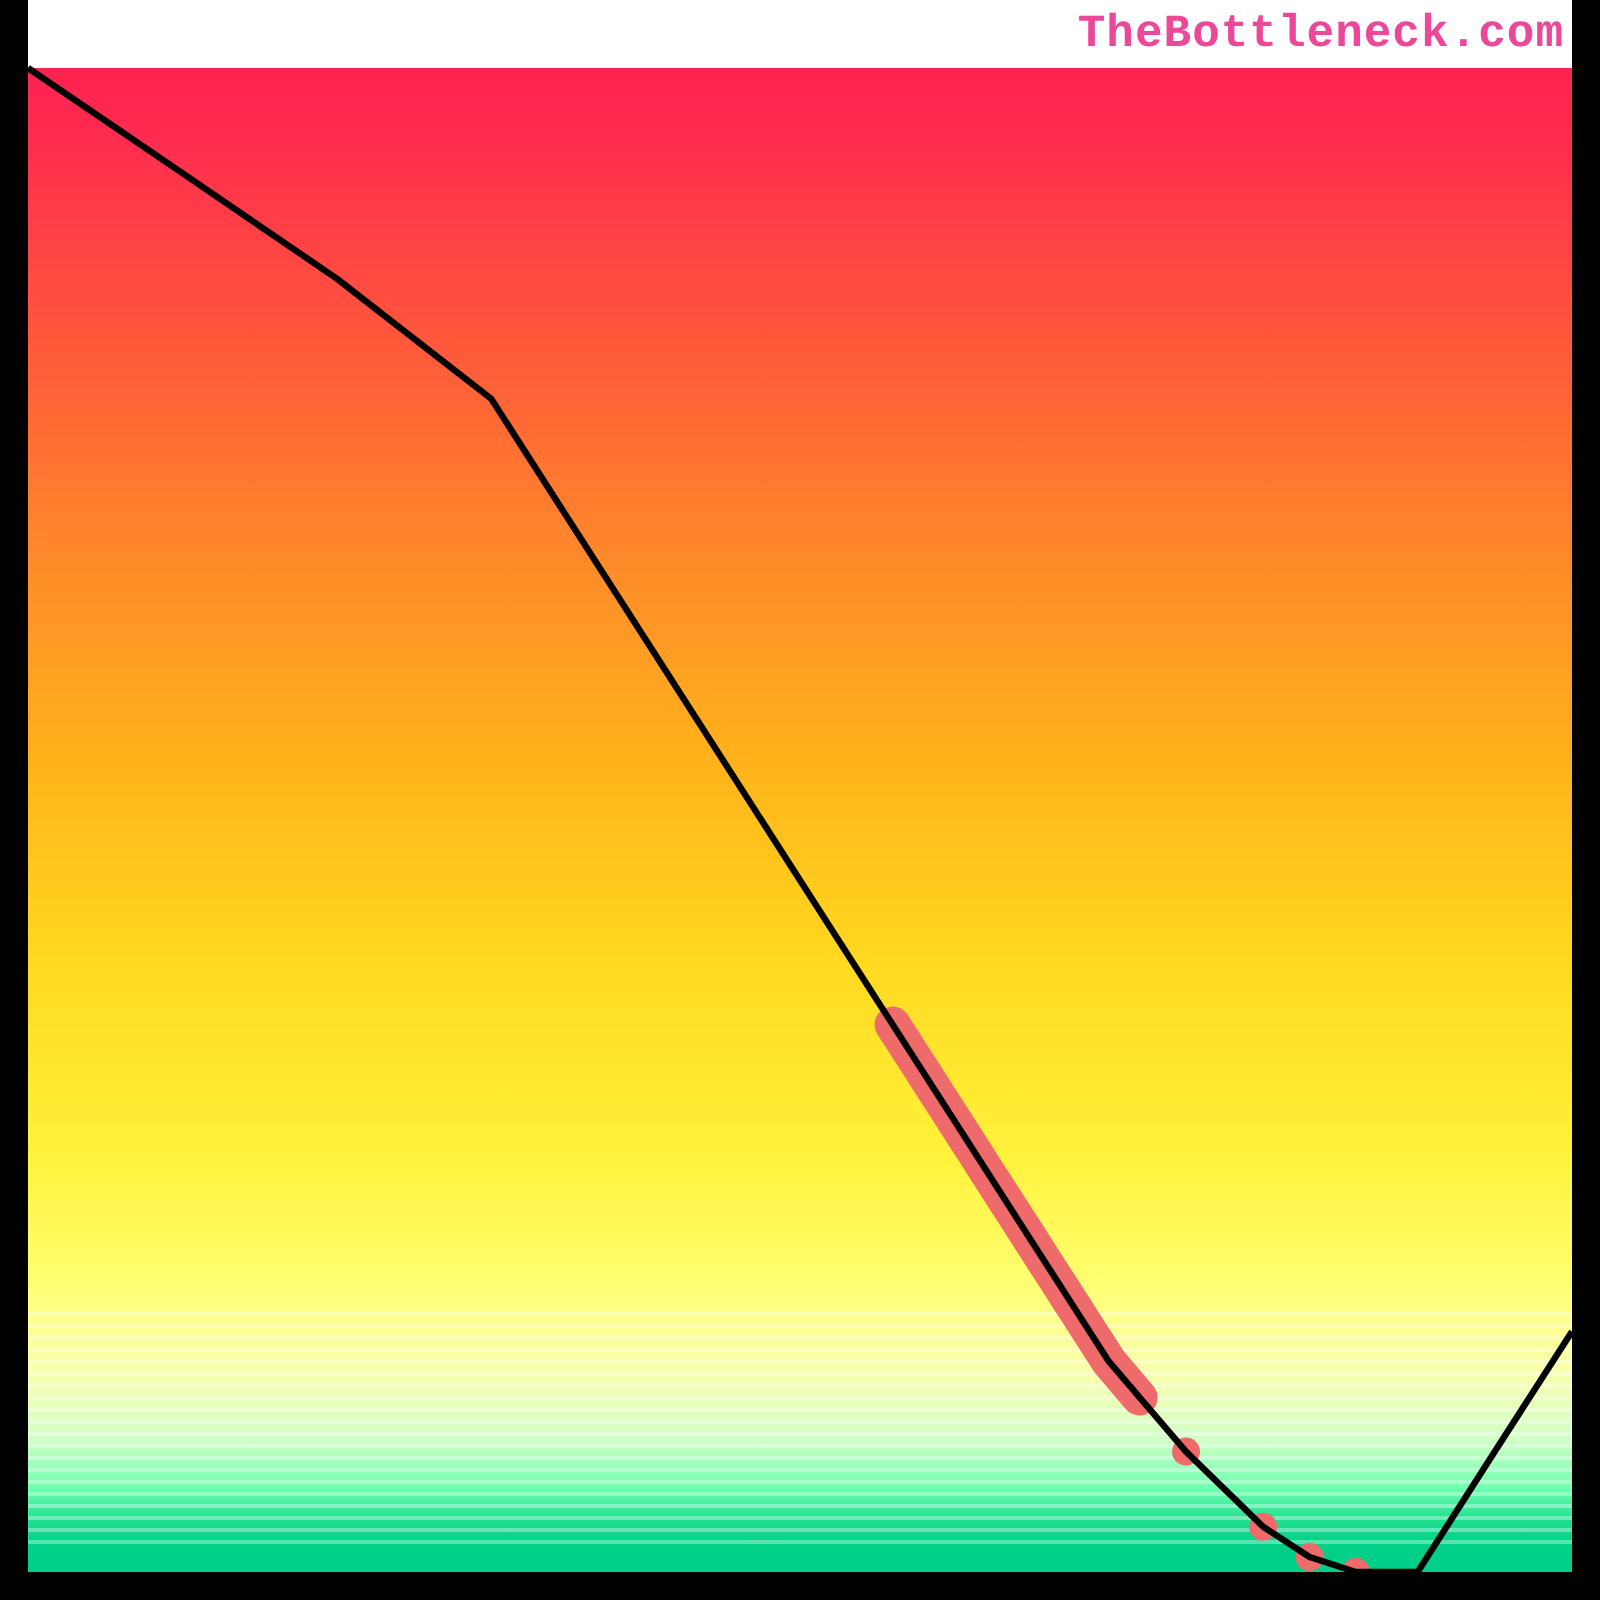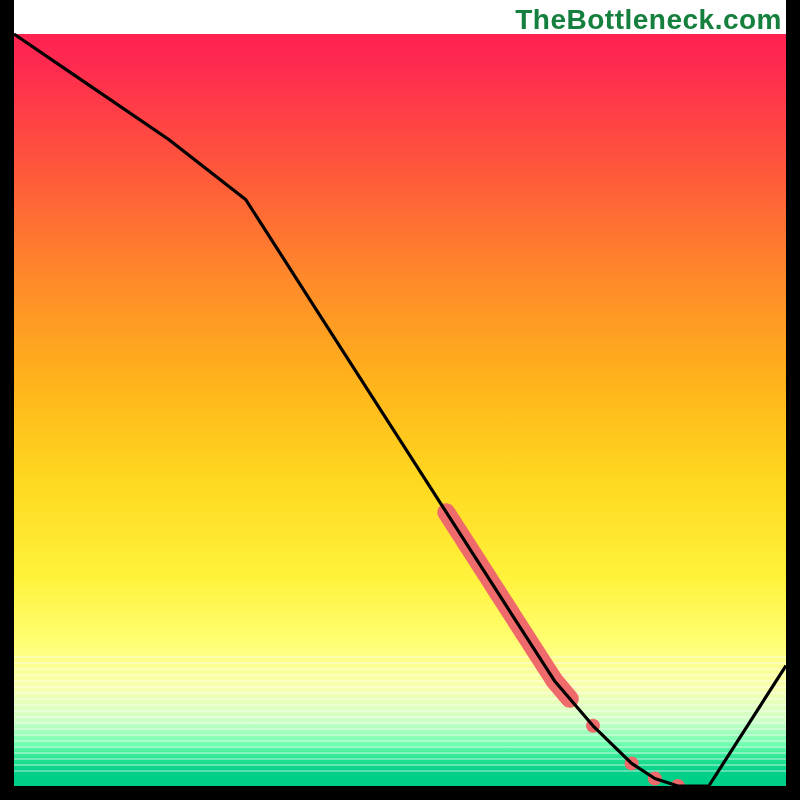--- a/index.html
+++ b/index.html
@@ -45,24 +45,25 @@
     pointer-events: none;
   }
   .top-white {
     position: absolute; left: 0; right: 0; top: 0; height: 34px;
     background: #ffffff;
   }
 
   .attribution {
     position: absolute;
     top: 4px; right: 18px;
-    font-size: 28px;
+    font-size: 23px;
     font-weight: 600;
-    color: #15803d;
+    color: #ec4899;
     letter-spacing: 0.5px;
+    font-family: Liberation Mono, monospace;
   }
 
   svg.line-layer {
     position: absolute; inset: 0;
     width: 800px; height: 800px;
     pointer-events: none;
   }
 </style>
 </head>
 <body>

